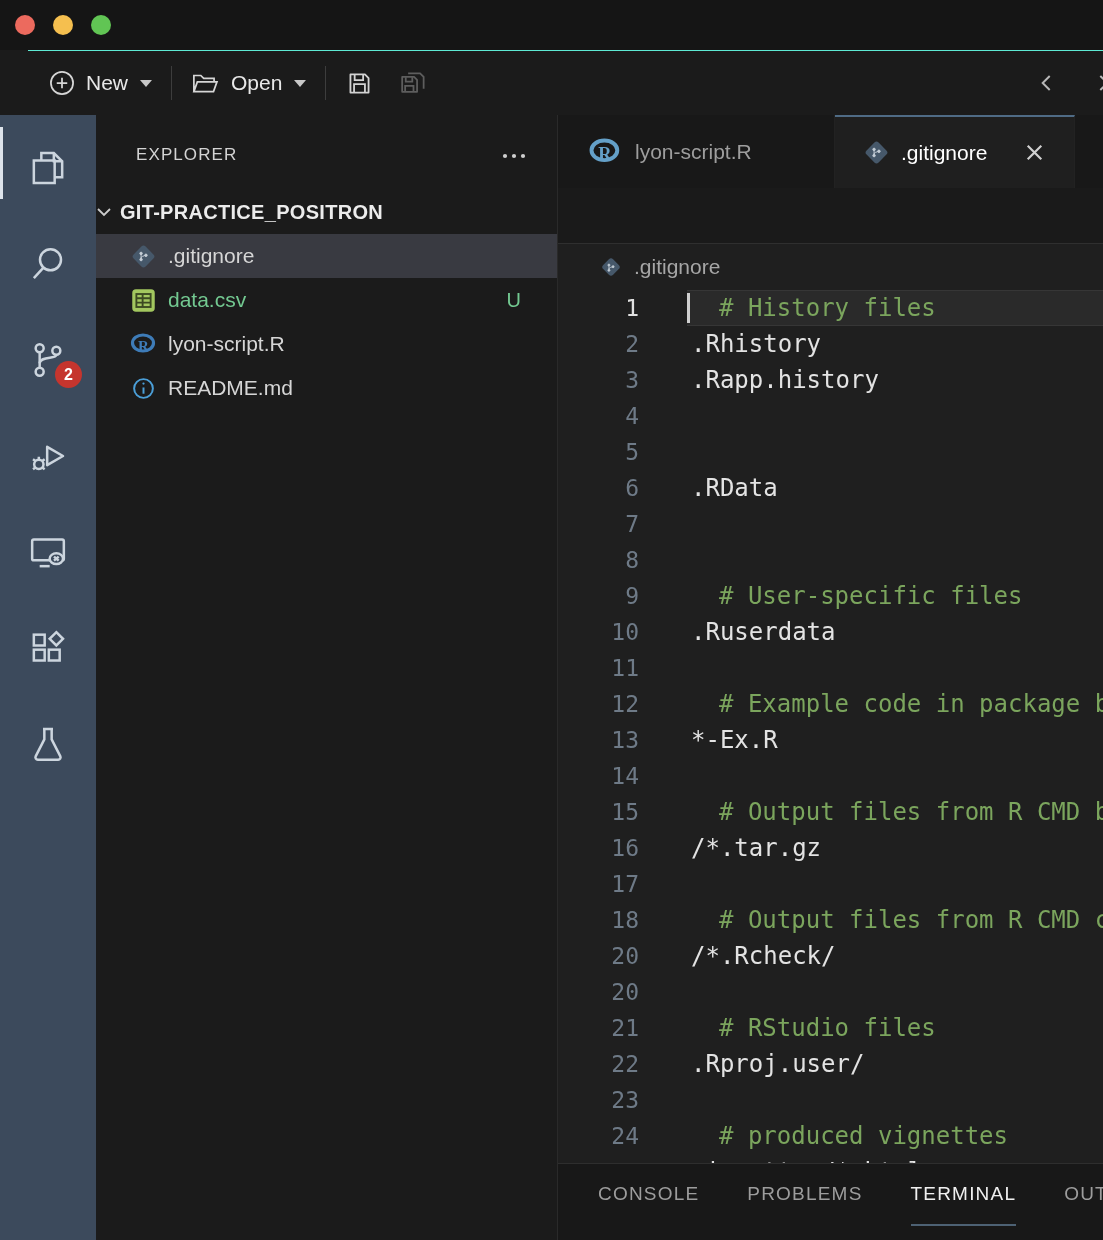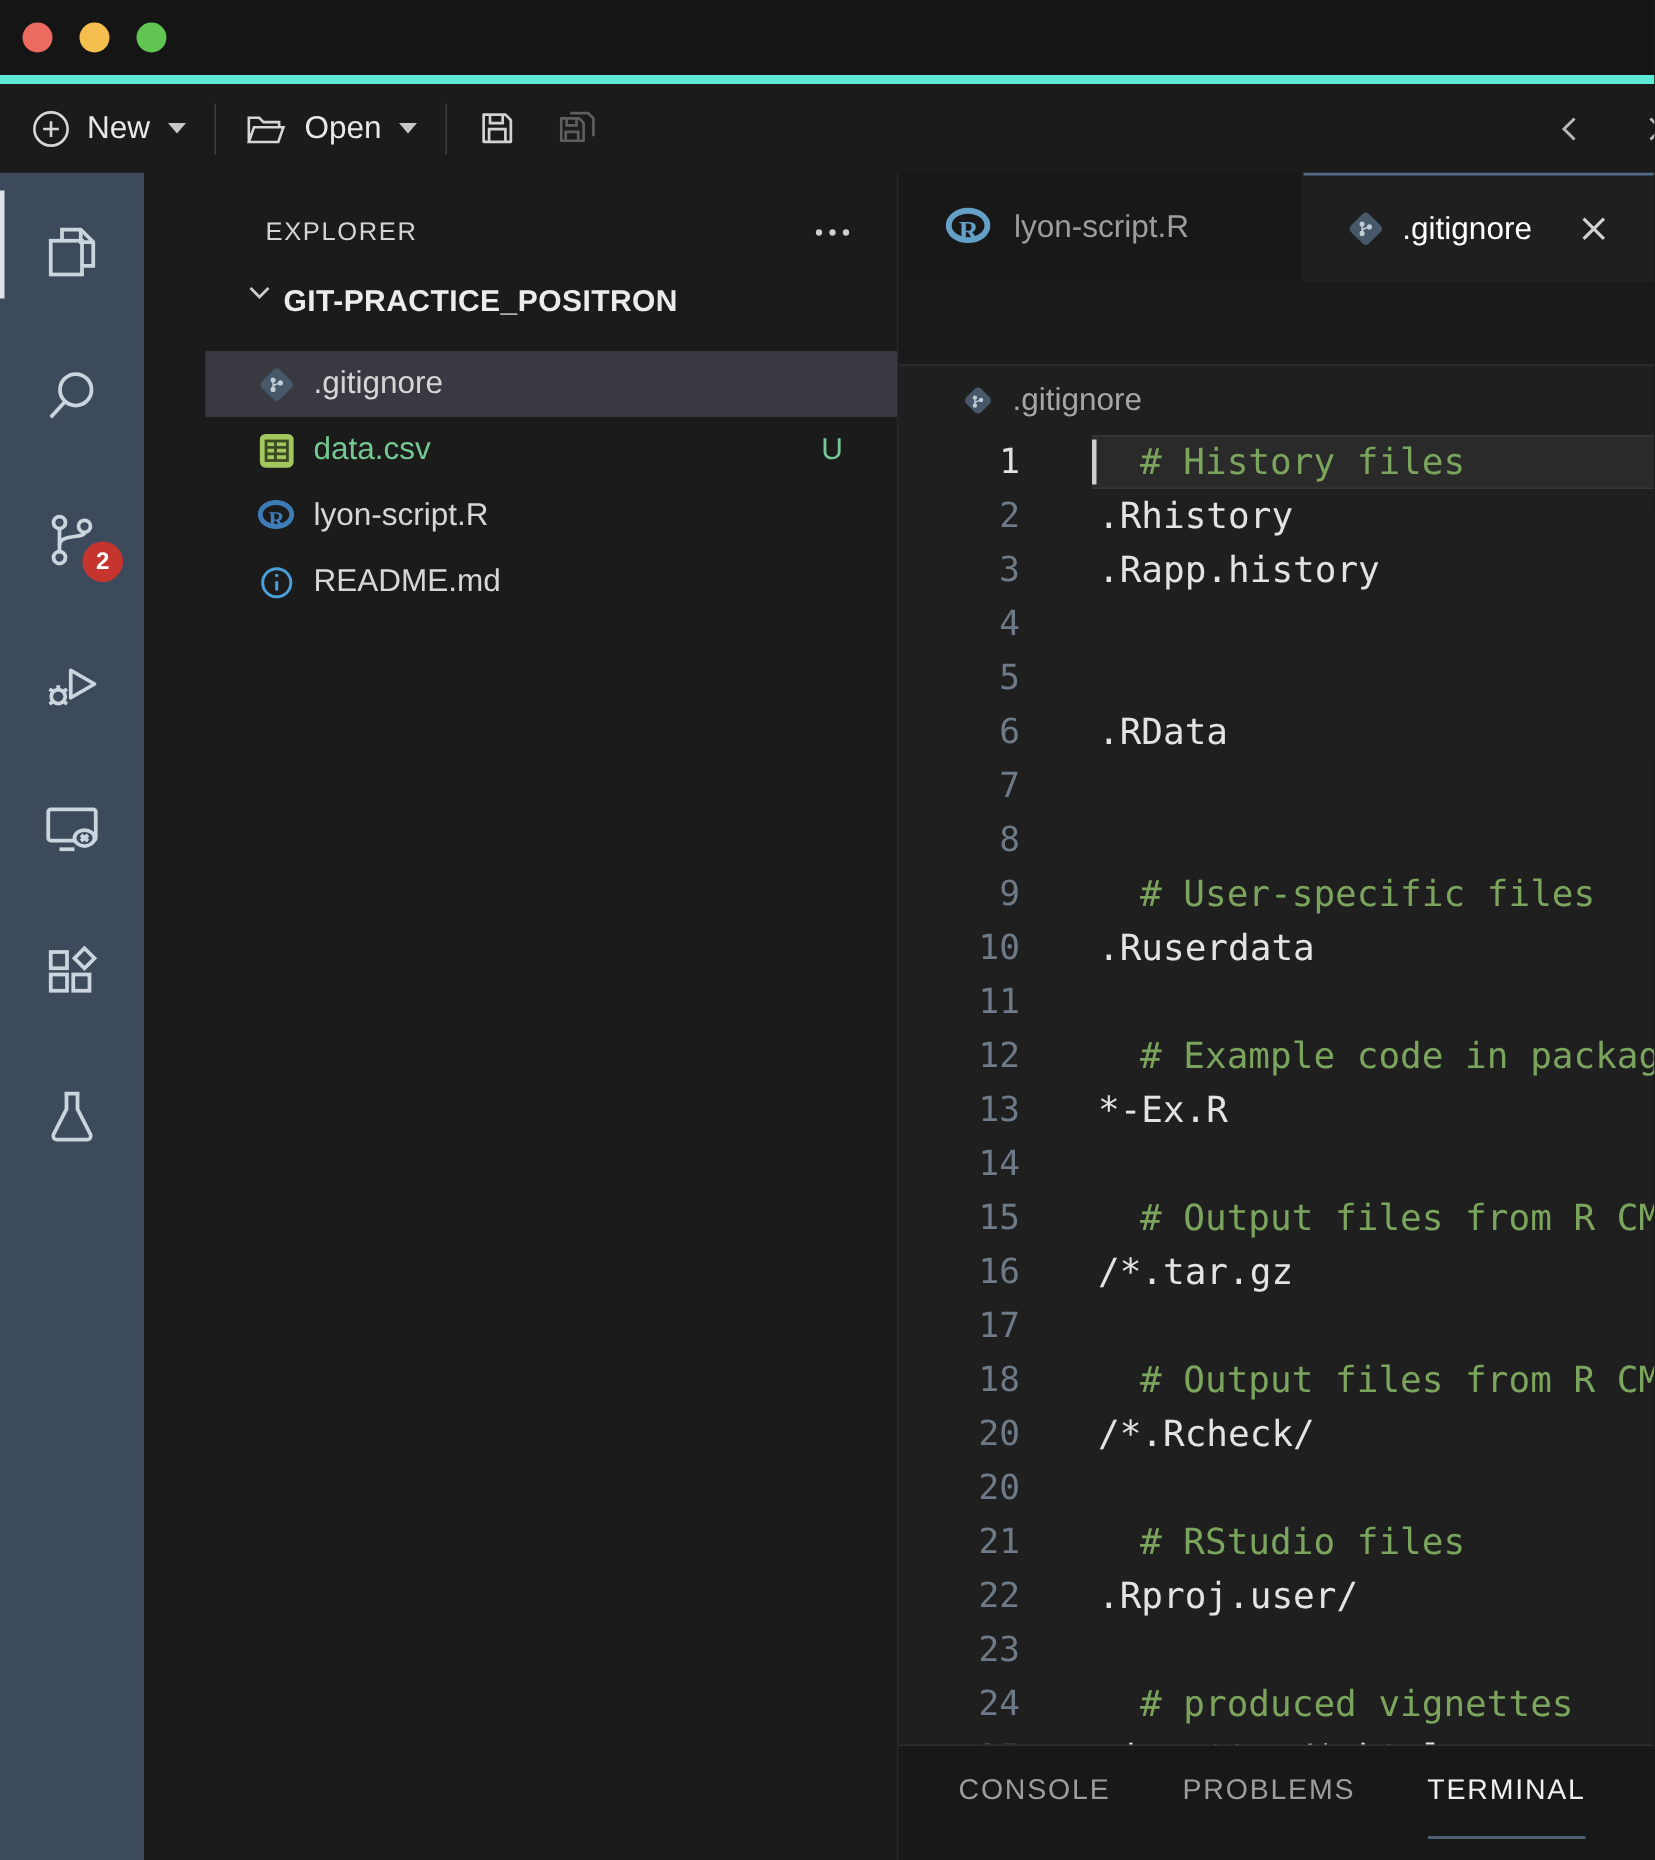--- a/index.html
+++ b/index.html
@@ -7,21 +7,21 @@
   body { font-family:"Liberation Sans", sans-serif; background:#1b1b1b; color:#ddd; }
 
   
   .titlebar { height:50px; background:var(--titlebar-bg); display:flex; align-items:center; padding-left:15px; gap:18px; }
   .tl { width:20px; height:20px; border-radius:50%; }
   .tl.red { background:var(--traffic-red); }
   .tl.yellow { background:var(--traffic-yellow); }
   .tl.green { background:var(--traffic-green); }
 
   
-  .toolbar { height:65px; background:var(--toolbar-bg); border-top:6px solid #5eead4; display:flex; align-items:center; padding-left:20px; position:relative; overflow:hidden; }
+  .toolbar { height:65px; background:var(--toolbar-bg); border-top:1px solid #5eead4; display:flex; align-items:center; padding-left:20px; position:relative; overflow:hidden;margin-left:28px; }
   .tb-btn { display:flex; align-items:center; gap:10px; color:#e8e8e8; font-size:21px; cursor:default; }
   .tb-btn svg { stroke:#d6d6d6; fill:none; stroke-width:1.5; }
   .caret { width:0; height:0; border-left:6px solid transparent; border-right:6px solid transparent; border-top:7px solid #c8c8c8; margin-left:2px; }
   .tb-sep { width:1px; height:34px; background:#3d3d3d; margin:0 19px; }
   .icon-btn { display:flex; align-items:center; justify-content:center; }
   .icon-btn svg { stroke:#d2d2d2; fill:none; stroke-width:1.5; }
   .icon-btn.dim svg { stroke:#5e5e5e; }
   .save-all { margin-left:24px; }
   .nav { position:absolute; right:-13px; top:50%; transform:translateY(-50%); display:flex; gap:30px; }
   .nav svg { stroke:#b8b8b8; fill:none; stroke-width:1.8; }
@@ -30,25 +30,25 @@
   .main { display:flex; height:1125px; }
 
   
   .activitybar { width:96px; background:var(--activitybar-bg); padding-top:5px; flex:none; }
   .ab-item { height:96px; display:flex; align-items:center; justify-content:center; position:relative; }
   .ab-item svg { width:40px; height:40px; stroke:var(--icon-fg); fill:none; stroke-width:1.5; }
   .ab-item.active::before { content:""; position:absolute; left:0; top:7px; height:72px; width:3px; background:#dde3ea; }
   .ab-badge { position:absolute; right:14px; bottom:20px; min-width:27px; height:27px; border-radius:14px; background:var(--badge-red); color:#fff; font-size:16px; font-weight:bold; display:flex; align-items:center; justify-content:center; }
 
   
-  .sidebar { width:462px; background:var(--sidebar-bg); border-right:1px solid #2a2a2a; flex:none; display:flex; flex-direction:column;margin-left:41px; }
+  .sidebar { width:462px; background:var(--sidebar-bg); border-right:1px solid #2a2a2a; flex:none; display:flex; flex-direction:column; }
   .sb-header { margin-top:20px; height:40px; display:flex; align-items:center; justify-content:space-between; padding:0 30px 0 40px; }
   .sb-title { font-size:17px; letter-spacing:1.1px; color:#d4d4d4; }
   .sb-more svg { fill:#cfcfcf; }
-  .section-row { margin-top:15px; height:44px; display:flex; padding-left:28px; gap:8px; }
+  .section-row { margin-top:15px; height:44px; display:flex; align-items:center; padding-left:0; gap:8px; }
   .section-row svg { stroke:#cccccc; fill:none; stroke-width:1.8; }
   .section-label { font-size:20px; font-weight:bold; color:#ececec; letter-spacing:0.3px; }
   .file-row { height:44px; display:flex; align-items:center; padding-left:33px; position:relative; }
   .file-row.selected { background:var(--selected-row); }
   .file-icon { width:28px; display:flex; align-items:center; justify-content:center; margin-right:11px; flex:none; }
   .file-name { font-size:21px; color:#d6d6d6; }
   .file-name.untracked { color:var(--untracked-green); }
   .git-status { position:absolute; right:36px; font-size:20px; color:var(--untracked-green); }
 
   

